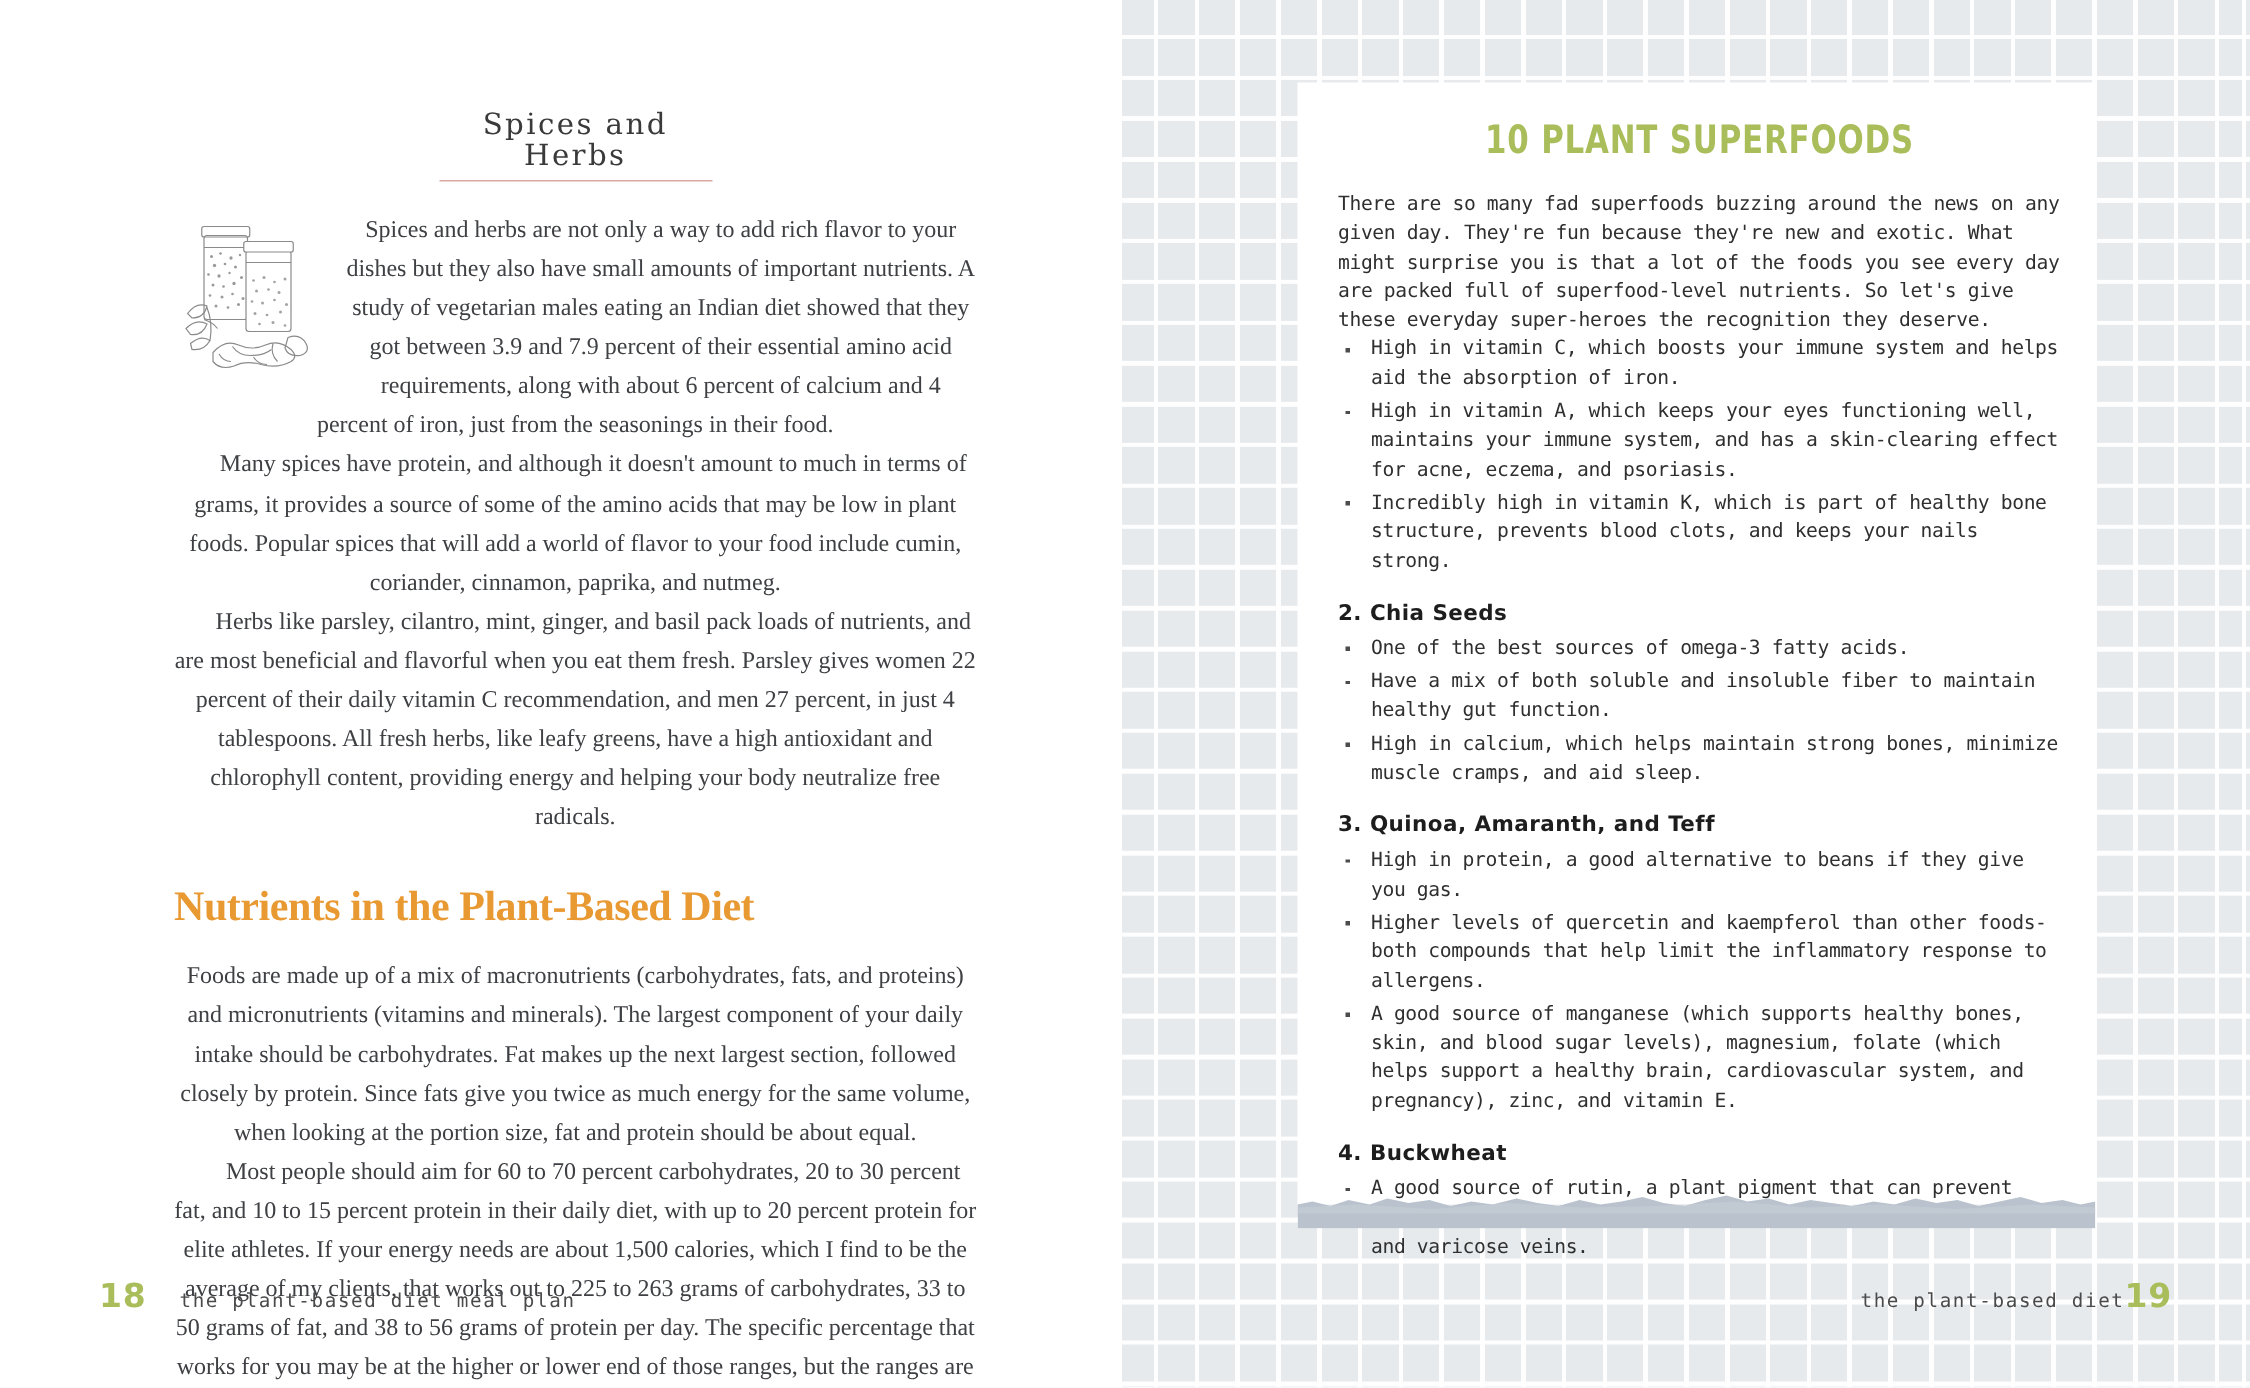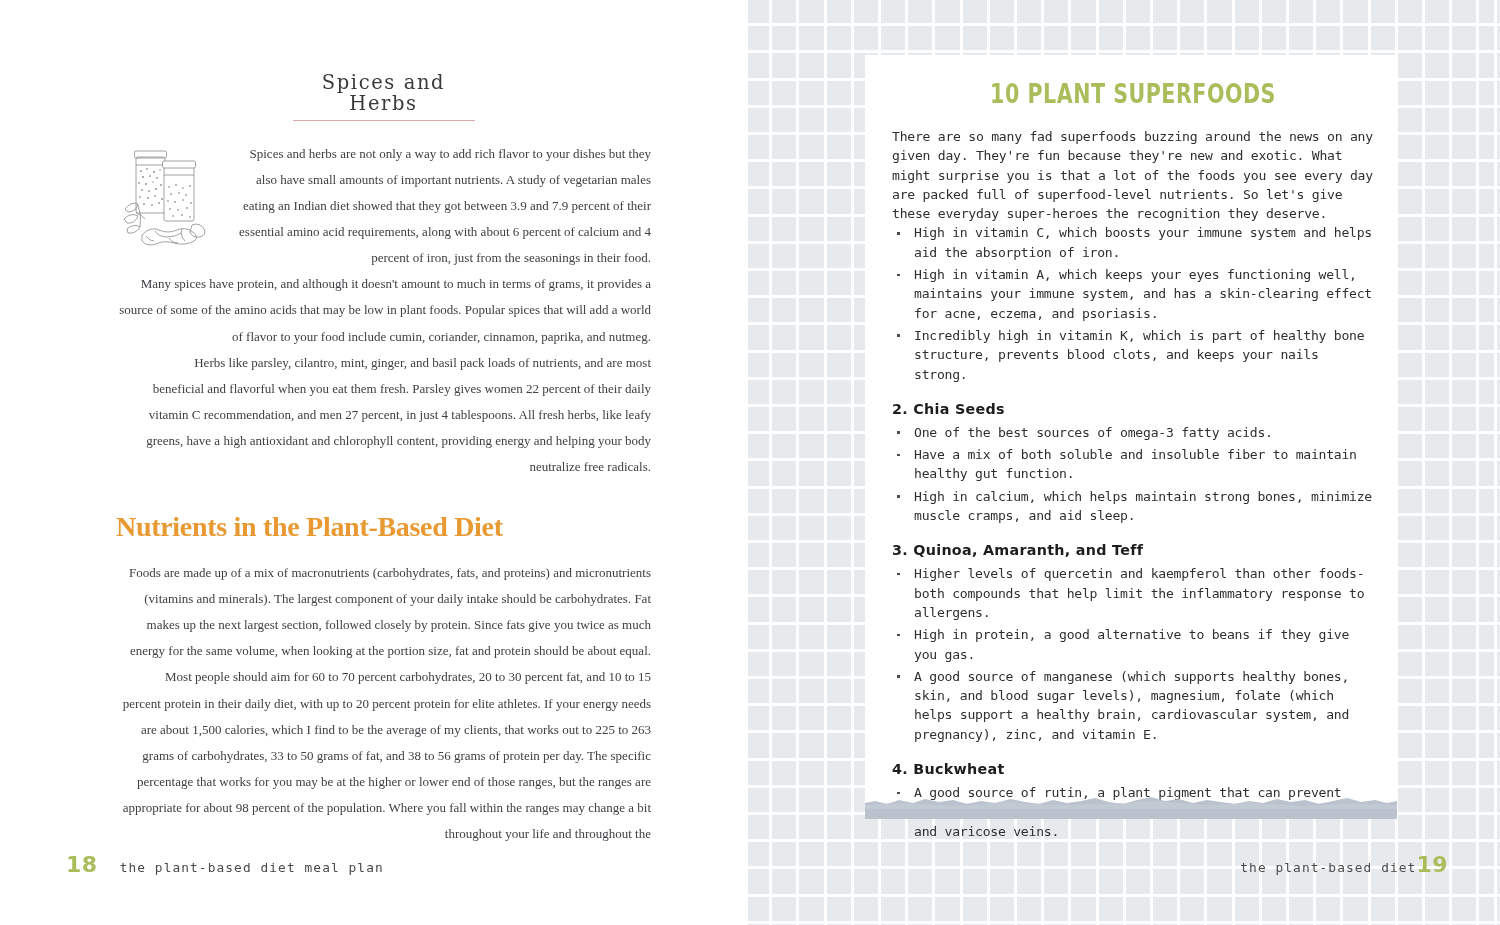--- a/index.html
+++ b/index.html
@@ -46,25 +46,25 @@
   .illo {
     float: left;
     width: 92px; height: 104px;
     margin: 2px 16px 4px 6px;
     shape-outside: margin-box;
   }
   .illo svg { display: block; width: 100%; height: 100%; }
 
   p.body {
     font-family: "Liberation Serif", serif;
-    font-size: 13px;
+    font-size: 16px;
     line-height: 26.1px;
     color: #3f4044;
     margin: 0;
-    text-align: right;
+    text-align: center;
   }
   p.body + p.body { text-indent: 24px; }
   p.first { text-indent: 0; }
 
   h2.orange {
     font-family: Liberation Serif, serif;
     font-size: 28px;
     font-weight: bold;
     color: #e89932;
     letter-spacing: -0.3px;
@@ -292,22 +292,22 @@
 
         <h3 class="item">2. Chia Seeds</h3>
         <ul class="bullets">
           <li>One of the best sources of omega-3 fatty acids.</li>
           <li>Have a mix of both soluble and insoluble fiber to maintain healthy gut function.</li>
           <li>High in calcium, which helps maintain strong bones, minimize muscle cramps, and aid sleep.</li>
         </ul>
 
         <h3 class="item">3. Quinoa, Amaranth, and Teff</h3>
         <ul class="bullets">
+          <li>High in protein, a good alternative to beans if they give you gas.</li>
           <li>Higher levels of quercetin and kaempferol than other foods-both compounds that help limit the inflammatory response to allergens.</li>
-          <li>High in protein, a good alternative to beans if they give you gas.</li>
           <li>A good source of manganese (which supports healthy bones, skin, and blood sugar levels), magnesium, folate (which helps support a healthy brain, cardiovascular system, and pregnancy), zinc, and vitamin E.</li>
         </ul>
 
         <h3 class="item">4. Buckwheat</h3>
         <ul class="bullets">
           <li>A good source of rutin, a plant pigment that can prevent blood clots, thyroid problems, memory loss, osteoarthritis, and varicose veins.</li>
         </ul>
 
       </div>
     </div>

